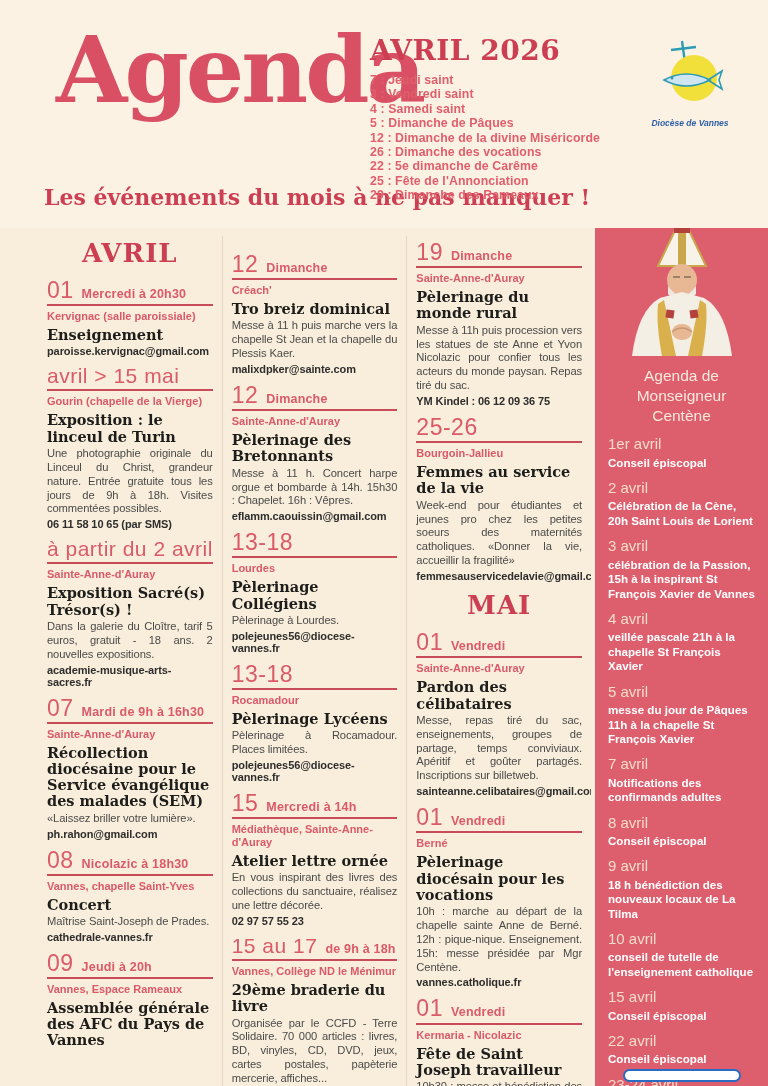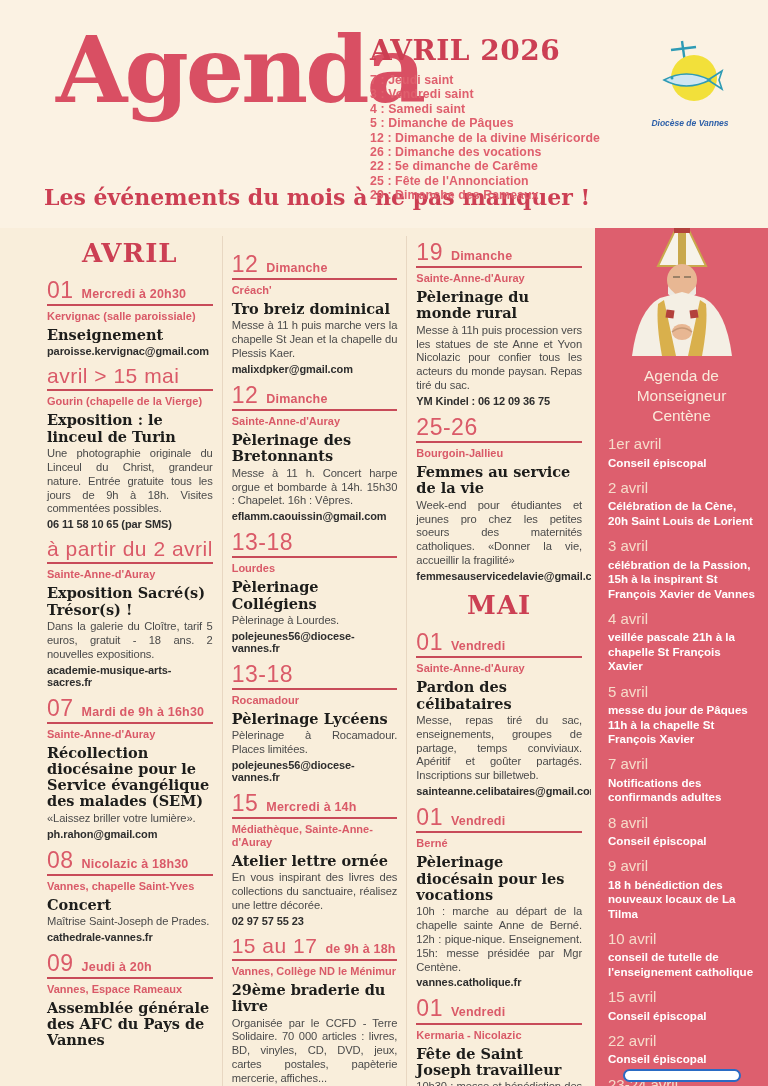--- a/index.html
+++ b/index.html
@@ -152,21 +152,21 @@
         </div>
         <div class="column">
           <div class="section">
             <div class="date-row">
               <span class="date-big">12</span>
               <span class="date-small">Dimanche</span>
             </div>
             <div class="location">Créach'</div>
             <div class="ev-title">Tro breiz dominical</div>
             <div class="ev-body">Messe à 11 h puis marche vers la chapelle St Jean et la chapelle du Plessis Kaer.</div>
-            <div class="contact">malixdpker@gmail.com</div>
+            <div class="contact">malixdpker@sainte.com</div>
           </div>
           <div class="section">
             <div class="date-row">
               <span class="date-big">12</span>
               <span class="date-small">Dimanche</span>
             </div>
             <div class="location">Sainte-Anne-d'Auray</div>
             <div class="ev-title">Pèlerinage des Bretonnants</div>
             <div class="ev-body">Messe à 11 h. Concert harpe orgue et bombarde à 14h. 15h30 : Chapelet. 16h : Vêpres.</div>
             <div class="contact">eflamm.caouissin@gmail.com</div>

